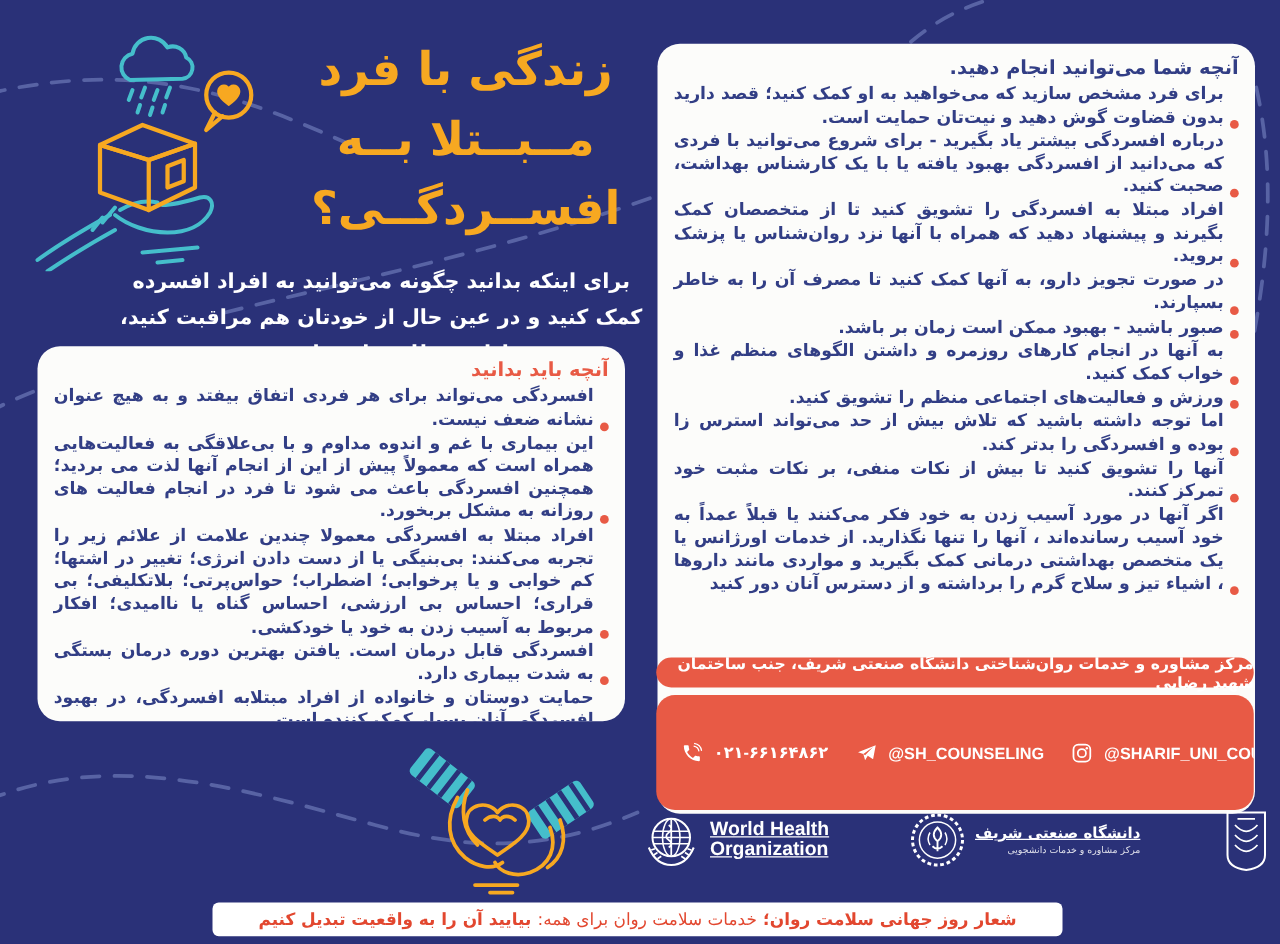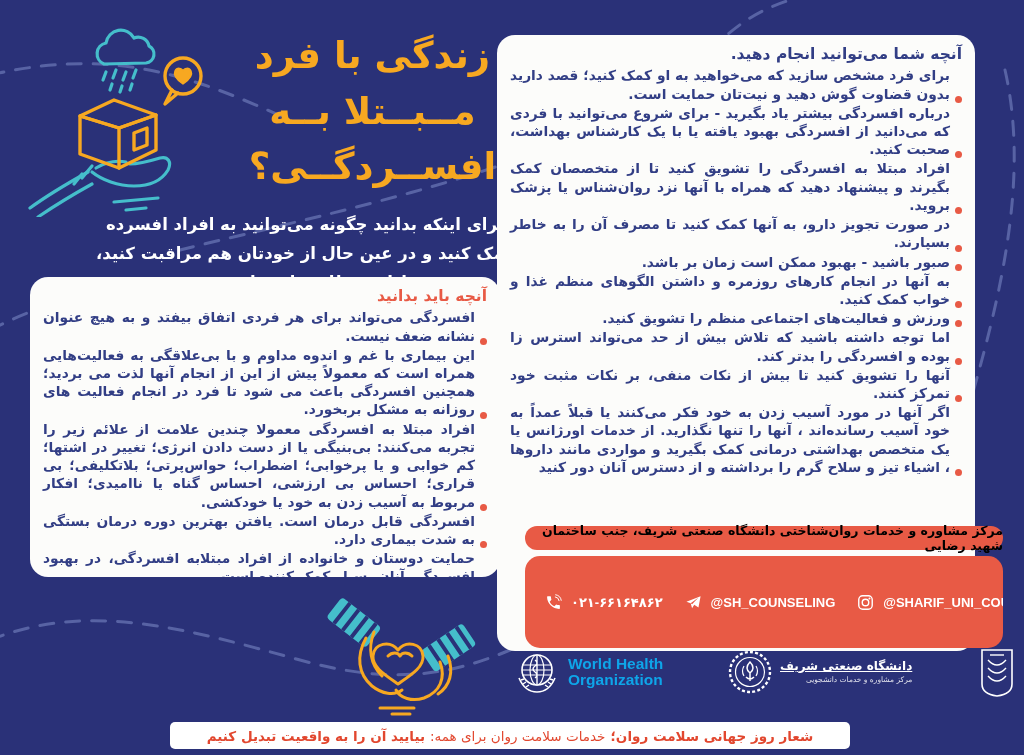--- a/index.html
+++ b/index.html
@@ -19,50 +19,50 @@
     color:var(--yellow);font-weight:bold;font-size:37px;line-height:1.5;z-index:2;}
 
   
   .intro{left:95px;top:211px;width:420px;direction:rtl;text-align:center;
     color:#FFFFFF;font-weight:bold;font-size:16.5px;line-height:1.75;z-index:2;}
 
   
   .card{background:var(--card);border-radius:18px;direction:rtl;overflow:hidden;
     padding:8px 13px 8px 13px;z-index:2;}
   .card-know{left:30px;top:277px;width:470px;height:300px;}
-  .card-do{left:497px;top:35px;width:478px;height:616px;}
+  .card-do{left:526px;top:35px;width:478px;height:616px;}
   .card-title{font-weight:bold;font-size:15.5px;line-height:1.45;}
   .card-know .card-title{color:var(--coral);}
   .card-do .card-title{color:var(--text-navy);}
   .bullet{display:flex;align-items:flex-end;gap:5px;margin-top:1px;}
   .dot{width:7px;height:7px;border-radius:50%;background:var(--coral);margin-top:6px;flex:none;}
   .bullet-text{flex:1;text-align:justify;font-size:13.8px;line-height:1.32;
     color:var(--text-navy);font-weight:bold;}
 
   
   .pill{left:525px;top:526px;width:478px;height:24px;background:var(--coral);
     border-radius:13px;display:flex;align-items:center;justify-content:center;
-    color:#000000;font-weight:bold;font-size:12.5px;direction:rtl;z-index:2;}
+    color:#ffffff;font-weight:bold;font-size:12.5px;direction:rtl;z-index:2;}
 
   
   .contact-card{left:525px;top:556px;width:478px;height:92px;background:var(--coral);
     border-radius:15px;display:flex;align-items:center;gap:10px;padding:0 10px;
     overflow:hidden;z-index:2;}
   .contact-rows{display:flex;flex-direction:row;gap:22px;flex:1;}
   .contact-row{display:flex;align-items:center;gap:9px;color:#fff;font-weight:bold;
     font-size:13px;font-family:"Liberation Sans","DejaVu Sans",sans-serif;}
   .person-wrap{align-self:flex-end;flex:none;}
   .bubble-wrap{flex:none;margin-left:2px;}
 
   
   .logos{left:513px;top:646px;width:505px;display:flex;align-items:center;
     justify-content:space-between;gap:4px;z-index:2;}
   .logo-group{display:flex;align-items:center;gap:7px;}
-  .who-text{color:#0ea5e9;font-weight:bold;font-size:15.5px;line-height:1.05;
-    font-family:"Liberation Sans","DejaVu Sans",sans-serif;}
+  .who-text{color:#ffffff;font-weight:bold;font-size:15.5px;line-height:1.05;
+    font-family:"Liberation Sans","DejaVu Sans",sans-serif;text-decoration:underline;}
   .fa-logo-text{direction:rtl;text-align:right;color:#fff;}
   .fa-logo-title{font-weight:bold;font-size:12px;line-height:1.3;text-decoration:underline;}
   .fa-logo-sub{font-size:7.5px;line-height:1.35;opacity:.85;}
 
   
   .slogan-bar{left:170px;top:722px;width:680px;height:27px;background:#fff;
     border-radius:5px;display:flex;align-items:center;justify-content:center;gap:5px;
     direction:rtl;font-size:13.5px;z-index:2;}
   .slogan-lead,.slogan-tail{color:var(--coral-deep);font-weight:bold;}
   .slogan-middle{color:var(--coral-deep);font-weight:normal;}

